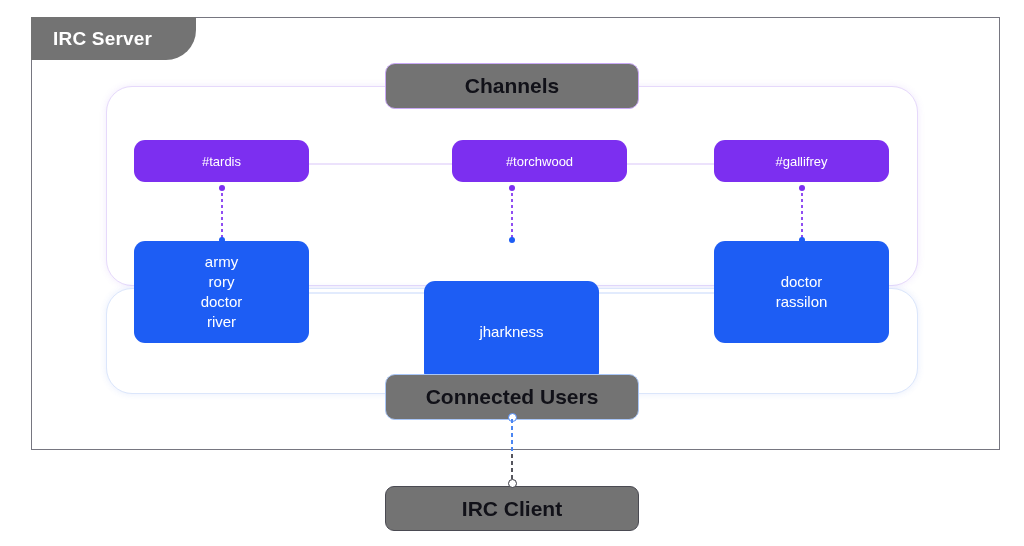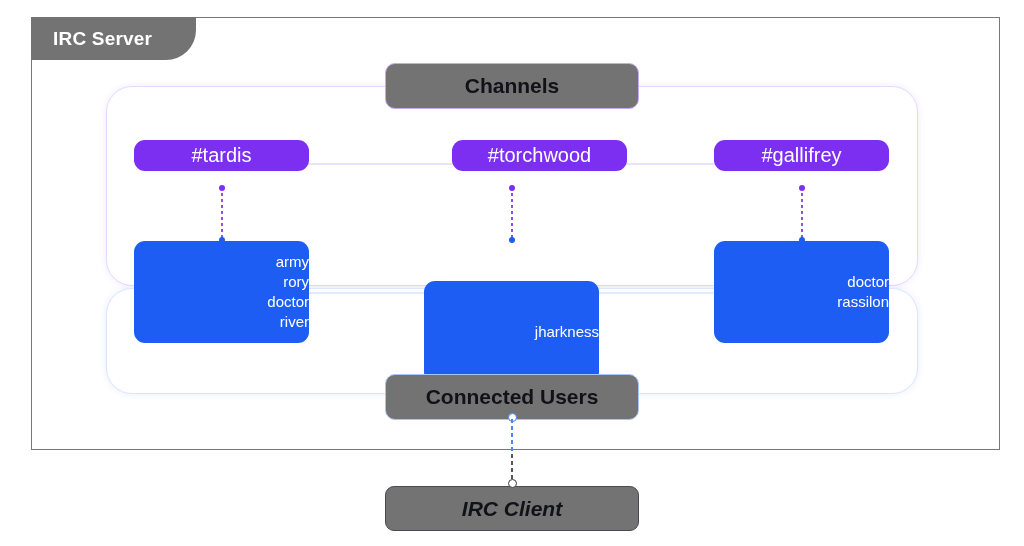--- a/index.html
+++ b/index.html
@@ -100,21 +100,20 @@
     border: 1.6px solid #a9c6f7;
   }
   #client-box {
     left: 385px;
     top: 486px;
     width: 254px;
     height: 45px;
     border: 1.6px solid #4a4a52;
     border-radius: 9px;
     z-index: 5;
-    font-style: italic;
   }
 
   
   .rail {
     position: absolute;
     height: 1.5px;
     z-index: 2;
   }
   #channel-rail {
     left: 140px;
@@ -127,46 +126,46 @@
     top: 292px;
     width: 745px;
     background: #e2ebfd;
   }
 
   
   .channel-node {
     position: absolute;
     top: 140px;
     width: 175px;
-    height: 31px;
+    height: 42px;
     border-radius: 11px;
     background: #7c2ff0;
     color: #ffffff;
     display: flex;
     align-items: center;
     justify-content: center;
-    font-size: 20px;
+    font-size: 13px;
     z-index: 4;
   }
   .channel-node.c0 { left: 134px; }
   .channel-node.c1 { left: 424px; margin-left: 28px; }
   .channel-node.c2 { left: 714px; }
 
   
   .user-node {
     position: absolute;
     top: 241px;
     width: 175px;
     height: 102px;
     border-radius: 11px;
     background: #1d5df4;
     color: #ffffff;
     display: flex;
     flex-direction: column;
-    align-items: flex-end;
+    align-items: center;
     justify-content: center;
     font-size: 15px;
     line-height: 1.32;
     z-index: 4;
   }
   .user-node.u0 { left: 134px; }
   .user-node.u1 { left: 424px; margin-top: 40px; }
   .user-node.u2 { left: 714px; }
   .user-node .uname { display: block; }
 

